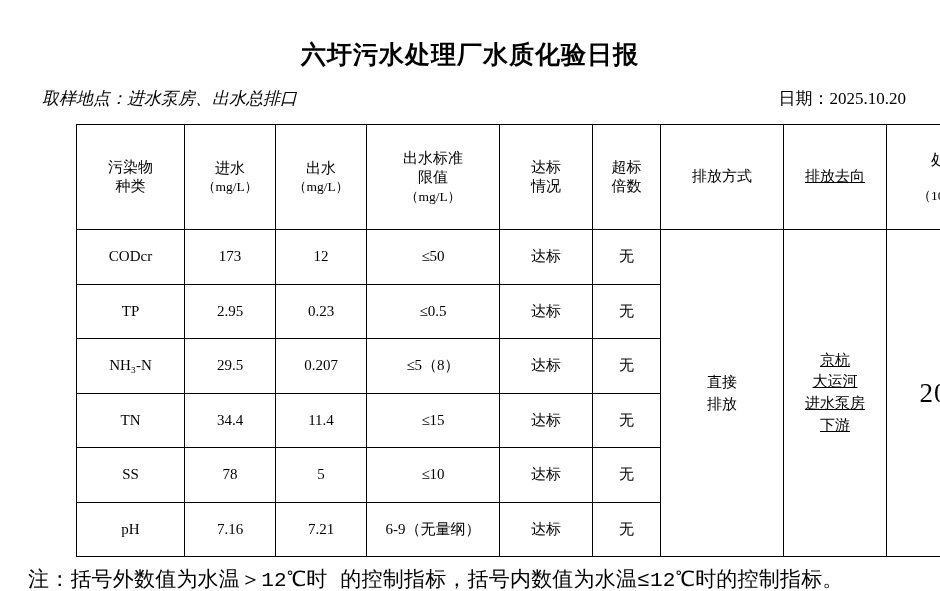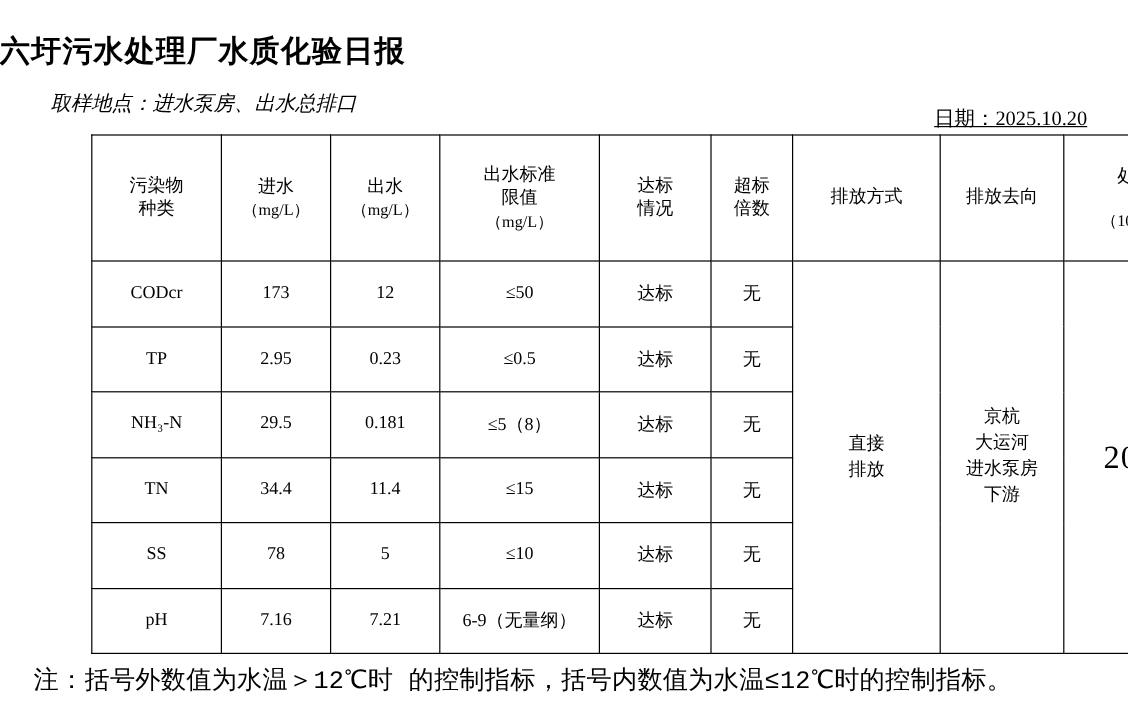--- a/index.html
+++ b/index.html
@@ -14,48 +14,47 @@
     color: #000000;
     overflow: hidden;
   }
   .page {
     position: relative;
     width: 940px;
     height: 591px;
     box-sizing: border-box;
   }
   .title {
-    text-align: left;
+    text-align: center;
     font-family: "Liberation Serif", serif;
     font-size: 25px;
     font-weight: 600;
     letter-spacing: 1px;
-    padding-top: 26px;
+    padding-top: 38px;
   }
   .meta-row {
     position: relative;
     margin-top: 16px;
     height: 26px;
     padding: 0 38px 0 42px;
     font-size: 17px;
     font-family: "Liberation Serif", serif;
   }
   .meta-left {
     position: absolute;
     left: 42px;
     top: 0;
     white-space: nowrap;
     font-style: italic;
   }
   .meta-right {
     position: absolute;
     right: 34px;
-    top: 12px;
+    top: 0;
     white-space: nowrap;
-    text-decoration: underline;
   }
   .table-wrap {
     margin: 11px 28px 0 28px;
     padding-left: 48px;
   }
   table.report {
     border-collapse: collapse;
     width: 884px;
     table-layout: fixed;
     font-family: "Liberation Serif", serif;
@@ -79,21 +78,21 @@
   .body-row td {
     height: 49.5px;
   }
   .col-name { width: 105px; font-size: 15px; }
   .col-in { width: 88px; }
   .col-out { width: 88px; }
   .col-std { width: 130px; margin-top: 32px; }
   .col-ok { width: 90px; }
   .col-over { width: 65px; font-family: Liberation Serif, serif; }
   .col-mode { width: 120px; font-size: 17px; line-height: 1.5; }
-  .col-dest { width: 100px; font-size: 16px; line-height: 1.45; }
+  .col-dest { width: 100px; font-size: 16px; line-height: 1.45; text-decoration: underline; }
   .col-vol { width: 150px; }
   .vol-value {
     font-size: 27px;
     letter-spacing: 1px;
   }
   .hdr-vol-title { font-size: 16px; }
   .hdr-vol-unit { font-size: 13.5px; }
   .hdr-vol-date { font-size: 13.5px; }
   .note {
     margin: 9px 28px 0 28px;
@@ -180,21 +179,21 @@
           <td>2.95</td>
           <td>0.23</td>
           <td>≤0.5</td>
           <td>达标</td>
           <td>无</td>
         </tr>
 
         <tr class="body-row">
           <td>NH₃-N</td>
           <td>29.5</td>
-          <td>0.181</td>
+          <td>0.207</td>
           <td>≤5（8）</td>
           <td>达标</td>
           <td>无</td>
         </tr>
 
         <tr class="body-row">
           <td>TN</td>
           <td>34.4</td>
           <td>11.4</td>
           <td>≤15</td>

